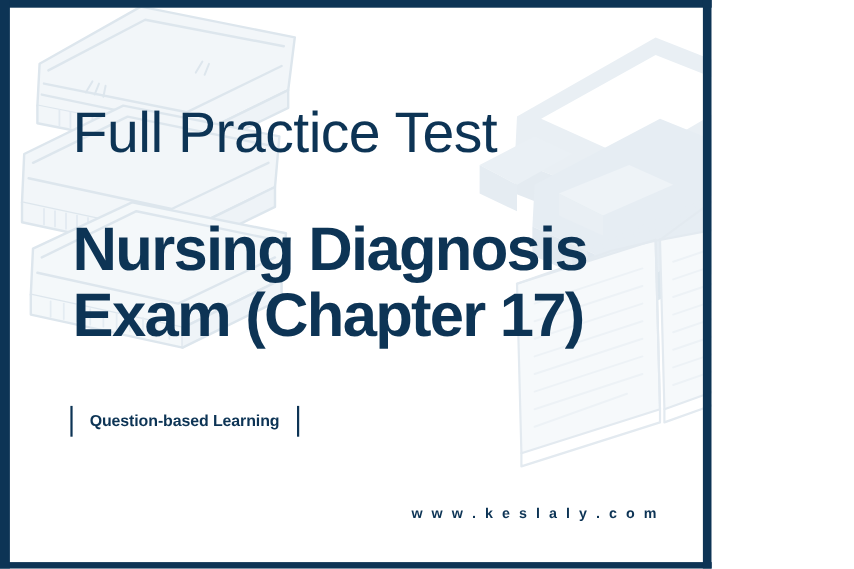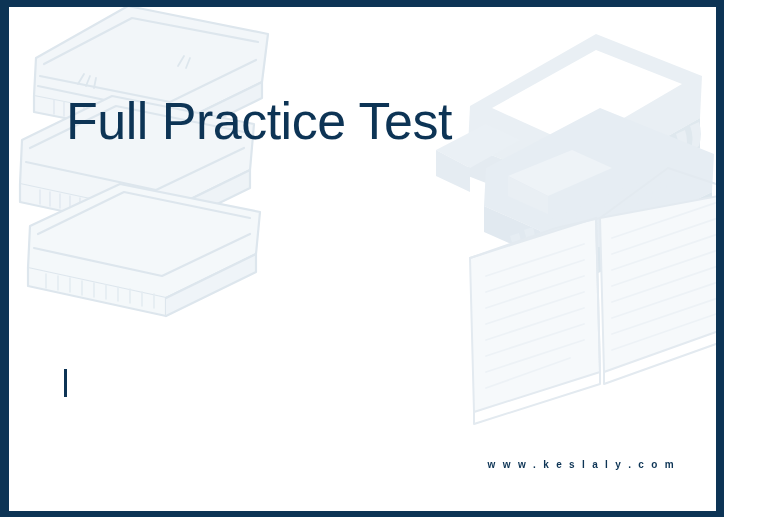--- a/index.html
+++ b/index.html
@@ -11,21 +11,21 @@
     background: #ffffff;
   }
 
   body {
     font-family: "Liberation Sans", sans-serif;
     overflow: hidden;
   }
 
   #banner {
     position: relative;
-    width: 724px;
+    width: 647px;
     height: 517px;
     background: #ffffff;
     overflow: hidden;
   }
 
   
   .frame-edge {
     position: absolute;
     background: #0d3455;
     z-index: 30;
@@ -96,21 +96,21 @@
     width: 1.5px;
     height: 28px;
     background: #0d3455;
     flex: 0 0 auto;
   }
 
   .website {
     position: absolute;
     right: 48px;
     top: 459px;
-    font-size: 10px;
+    font-size: 13px;
     font-weight: 700;
     letter-spacing: 2.3px;
     color: #0d3455;
     white-space: nowrap;
   }
 </style>
 </head>
 <body>
 
 <div id="banner">
@@ -282,22 +282,27 @@
 
   <div class="frame-edge frame-top"></div>
   <div class="frame-edge frame-bottom"></div>
   <div class="frame-edge frame-left"></div>
   <div class="frame-edge frame-right"></div>
 
   <div id="content">
 
     <div class="eyebrow">Full Practice Test</div>
 
+    <div class="headline">
+      <span class="line">Nursing Diagnosis</span>
+      <span class="line">Exam (Chapter 17)</span>
+    </div>
 
     <div class="features">
       <span class="feature-divider"></span>
+      <span class="feature-item">Question-based Learning</span>
       <span class="feature-divider"></span>
     </div>
 
     <div class="website">w w w . k e s l a l y . c o m</div>
 
   </div>
 </div>
 
 </body></html>

